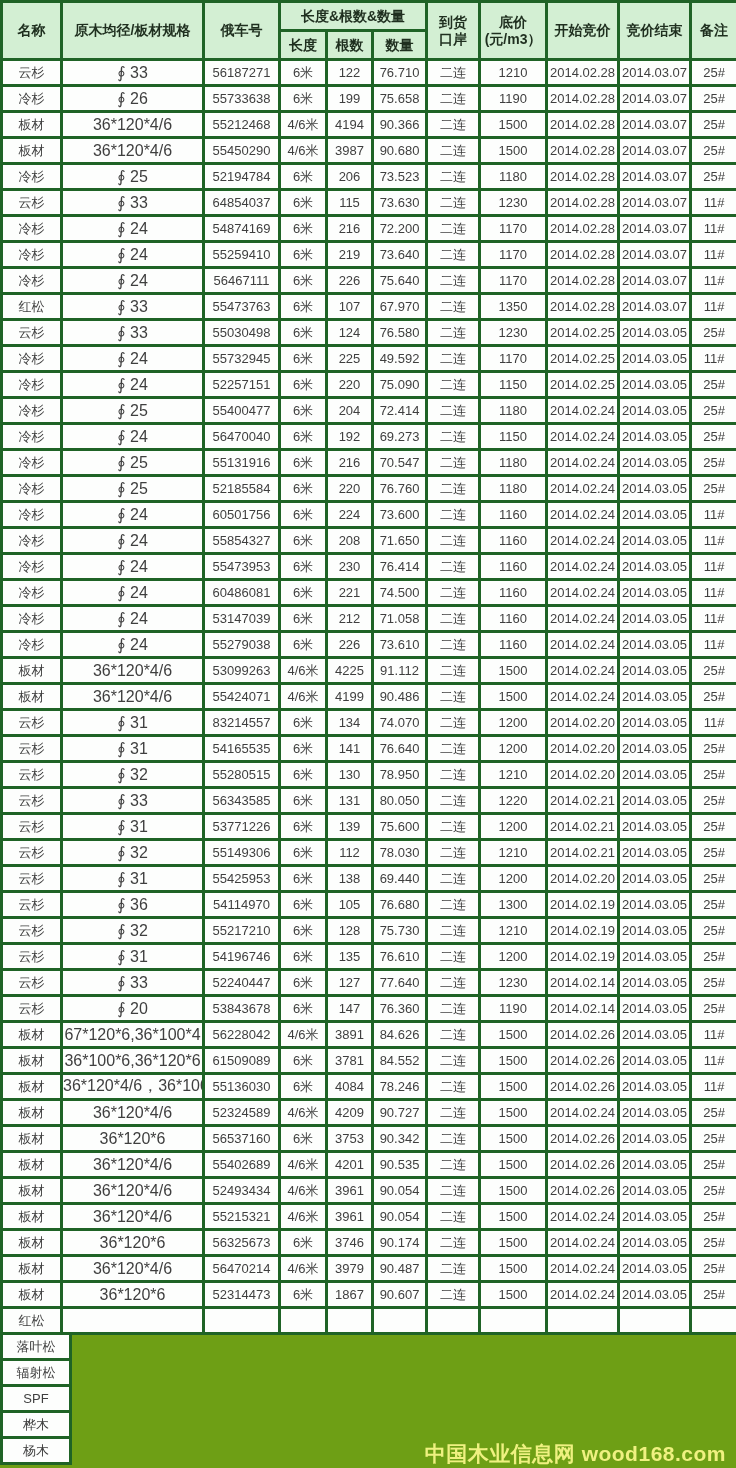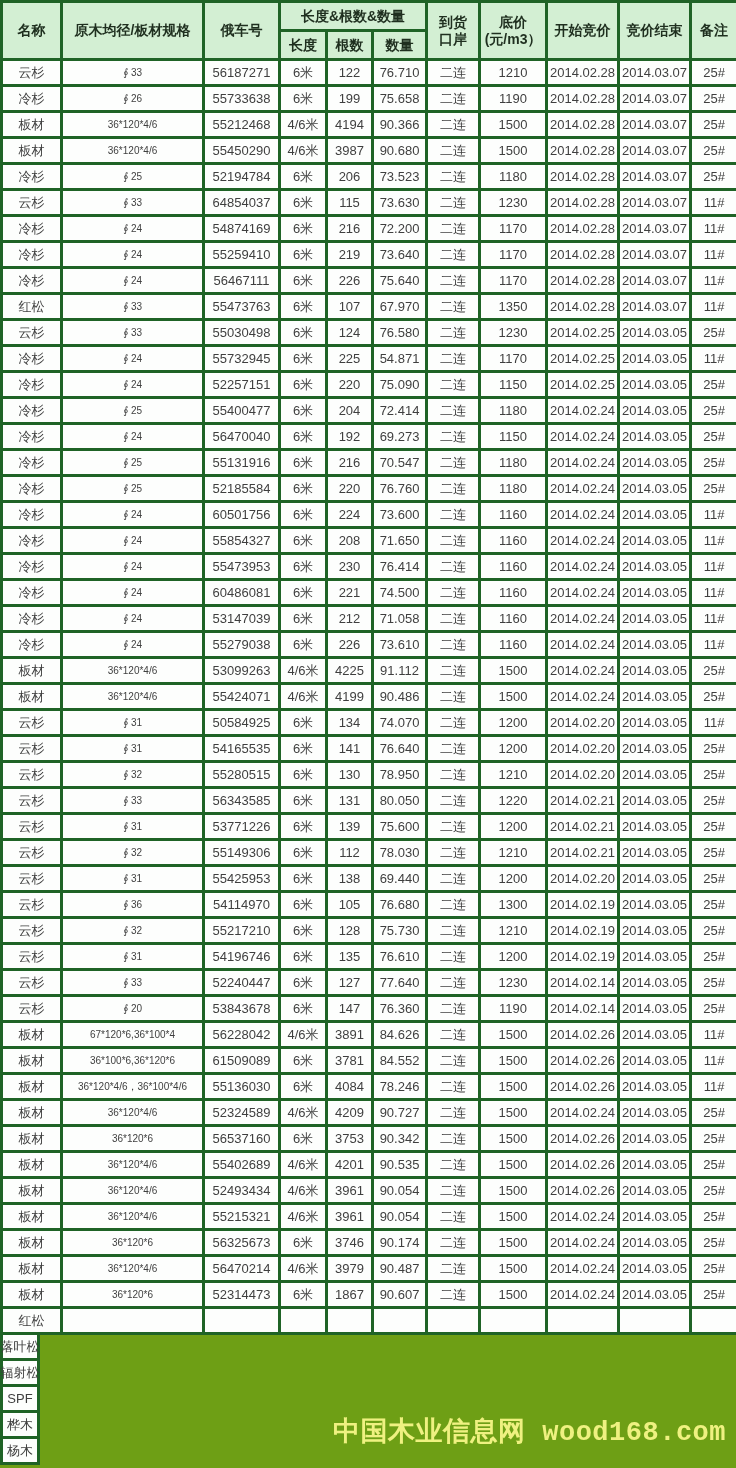--- a/index.html
+++ b/index.html
@@ -31,41 +31,40 @@
     height:26px;
     line-height:1.15;
     margin-top:13px;
   }
   table.auction tbody td {
     background:var(--cell_bg, #fdfefd);
     color:var(--cell_text, #3f3f3f);
     font-size:13px;
     height:23px;
   }
-  table.auction tbody td:nth-child(2) { font-size:10px; }
+  table.auction tbody td:nth-child(2) { font-size:16px; }
   .species-column { width:60px; }
   .species-cell {
     box-sizing:border-box;
-    width:40px; height:29px;
+    width:72px; height:29px;
     margin-top:-3px;
     border:3px solid var(--border_green, #1f6326);
     background:var(--cell_bg, #fdfefd);
     color:var(--cell_text, #3f3f3f);
     font-size:13px;
     display:flex; align-items:center; justify-content:center;
     white-space:nowrap;
   }
   .watermark {
     position:absolute;
-    right:10px; bottom:19px;
+    right:10px; bottom:0;
     color:var(--watermark_yellow, #eff181);
-    font-size:27px;
+    font-size:21px;
     font-weight:bold;
     letter-spacing:0.5px;
-    font-family:Liberation Mono, monospace;
   }
 </style>
 </head>
 <body>
 
 <div class="page">
 
   <table class="auction">
     <colgroup>
       <col style="width:60px">
@@ -258,21 +257,21 @@
       <td>2014.03.05</td>
       <td>25#</td>
     </tr>
 
     <tr>
       <td>冷杉</td>
       <td>∮ 24</td>
       <td>55732945</td>
       <td>6米</td>
       <td>225</td>
-      <td>54.871</td>
+      <td>49.592</td>
       <td>二连</td>
       <td>1170</td>
       <td>2014.02.25</td>
       <td>2014.03.05</td>
       <td>11#</td>
     </tr>
 
     <tr>
       <td>冷杉</td>
       <td>∮ 24</td>
@@ -451,21 +450,21 @@
       <td>二连</td>
       <td>1500</td>
       <td>2014.02.24</td>
       <td>2014.03.05</td>
       <td>25#</td>
     </tr>
 
     <tr>
       <td>云杉</td>
       <td>∮ 31</td>
-      <td>50584925</td>
+      <td>83214557</td>
       <td>6米</td>
       <td>134</td>
       <td>74.070</td>
       <td>二连</td>
       <td>1200</td>
       <td>2014.02.20</td>
       <td>2014.03.05</td>
       <td>11#</td>
     </tr>
 

